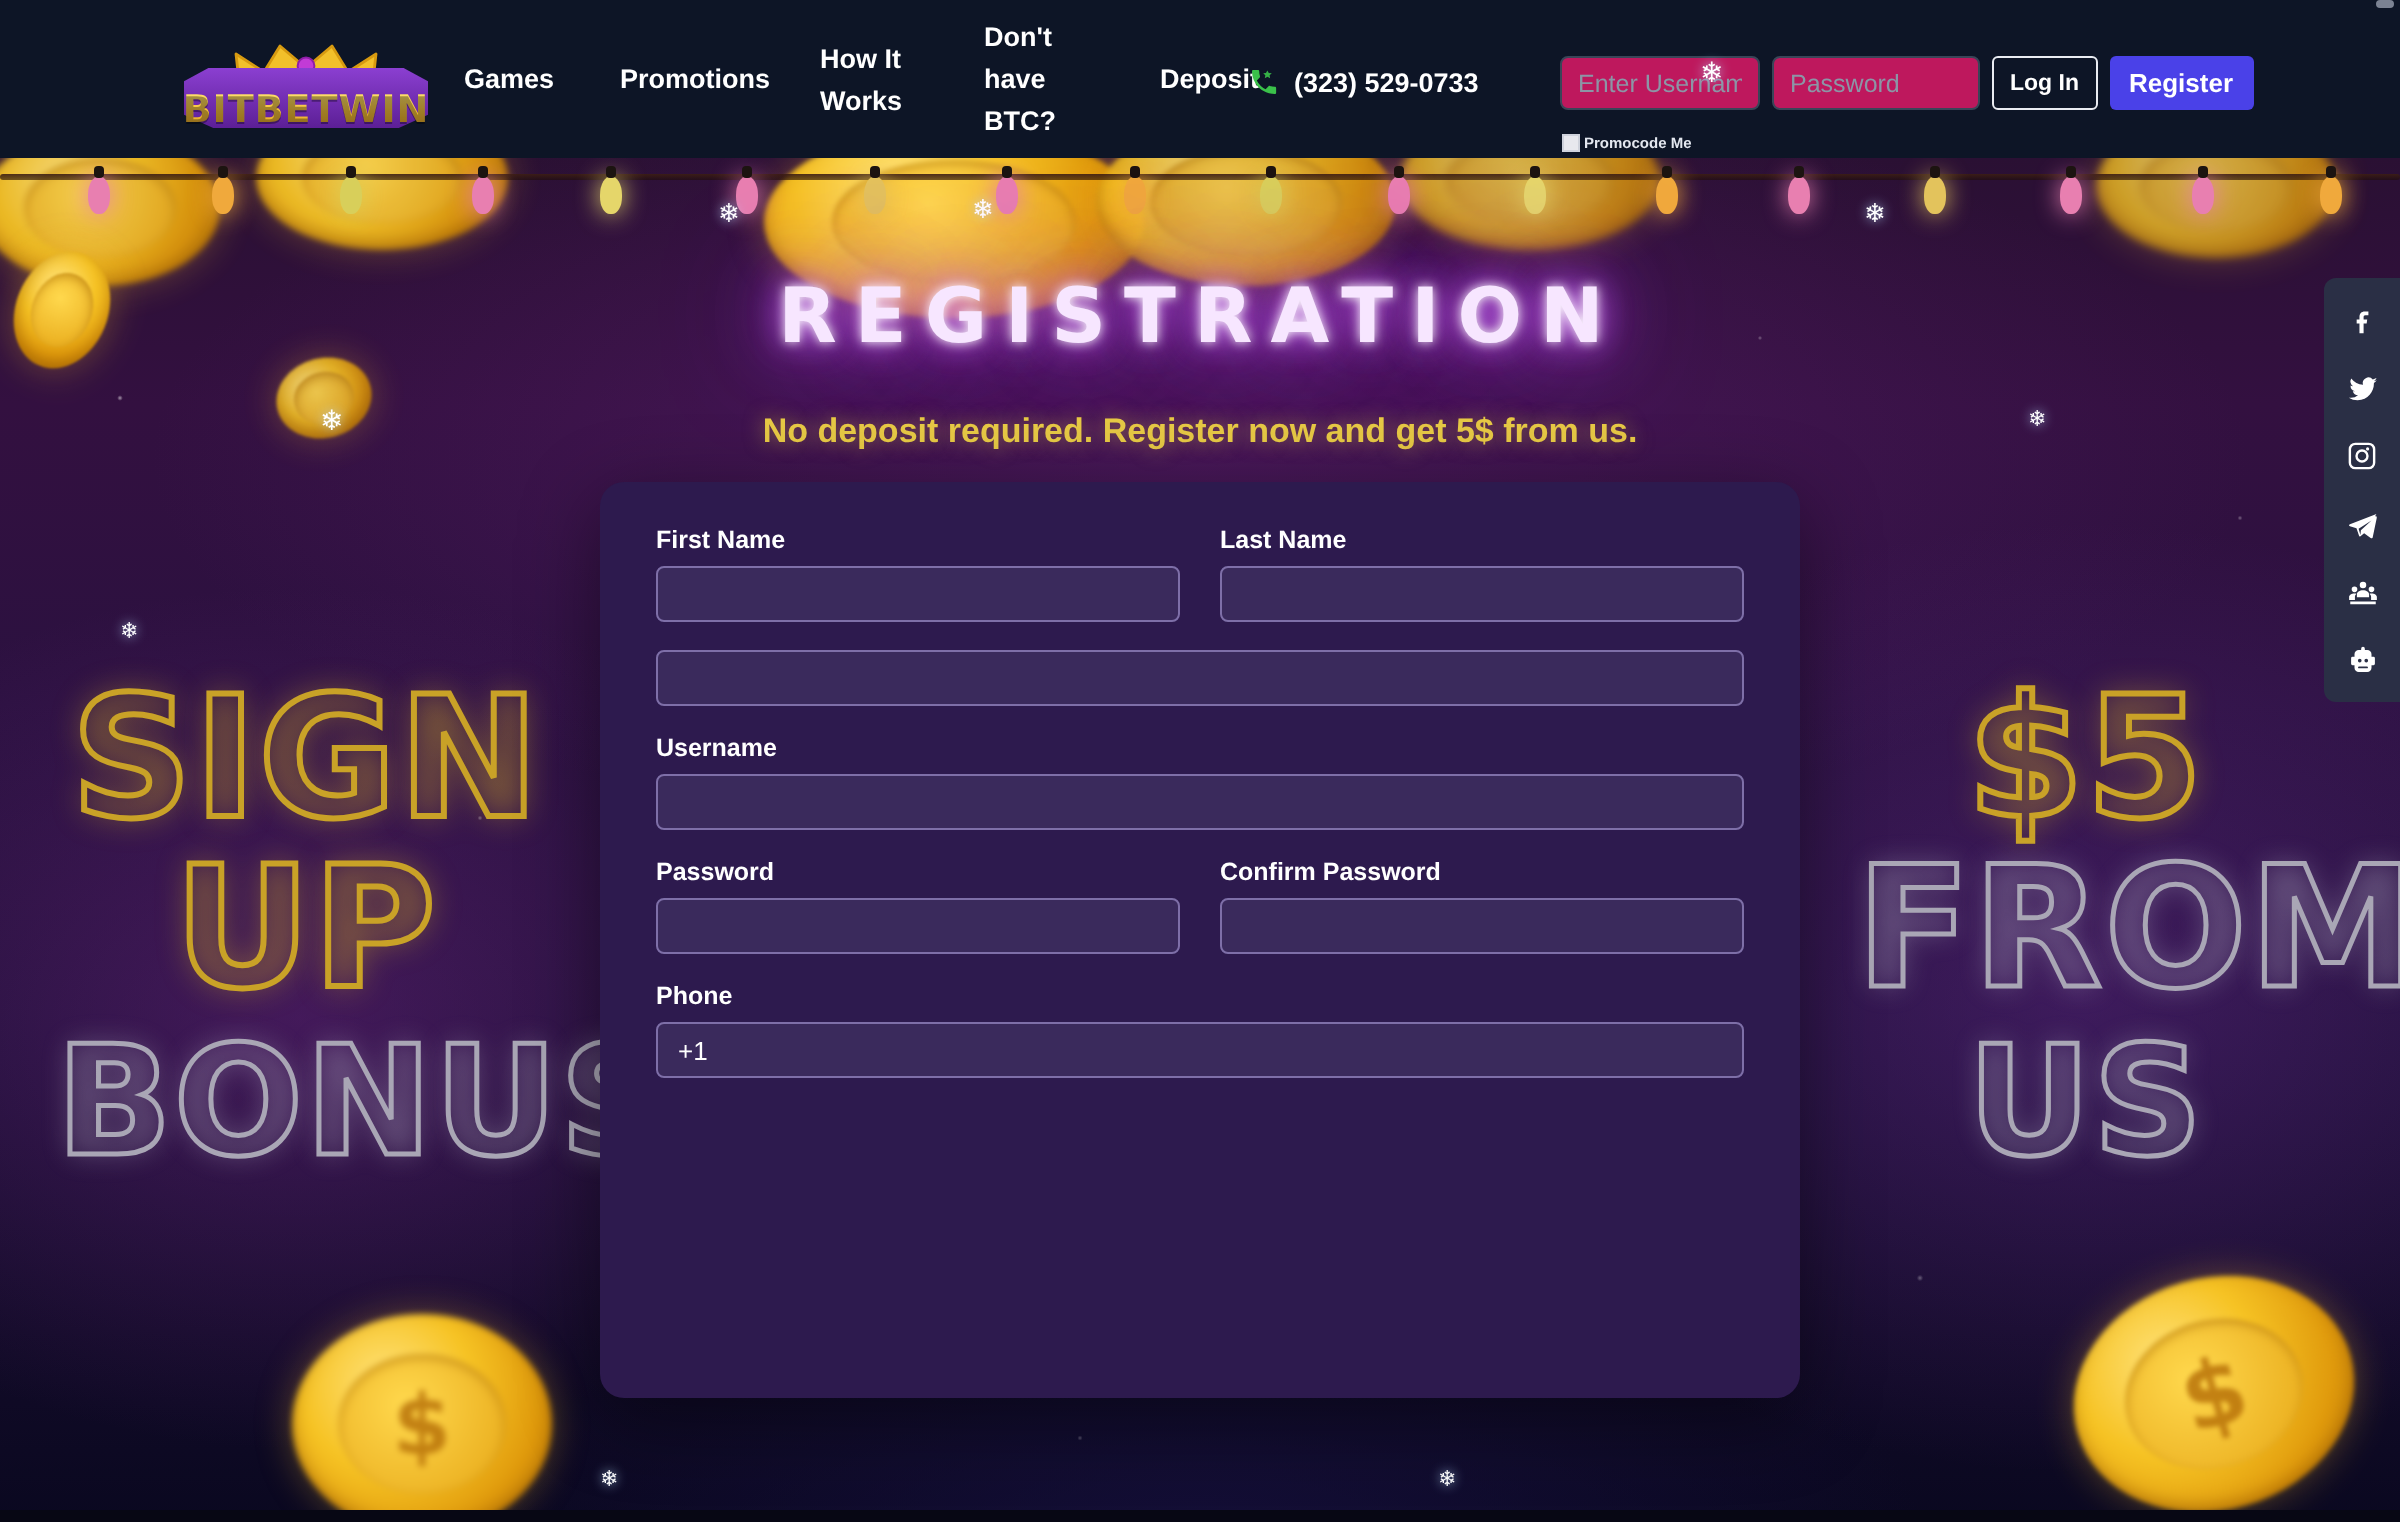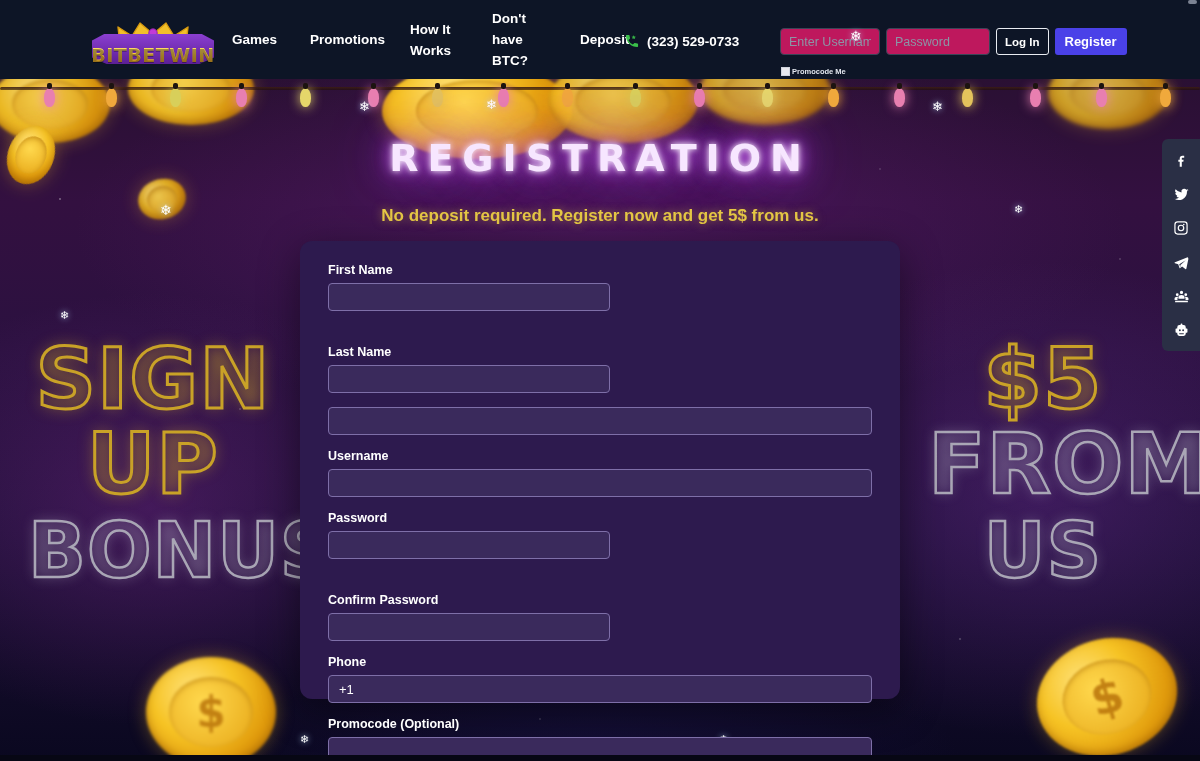--- a/index.html
+++ b/index.html
@@ -178,21 +178,21 @@
   
   .panel {
     position: absolute; left: 300px; top: 241px;
     width: 600px; height: 458px;
     background: #2d1a4e;
     border-radius: 12px;
     padding: 22px 28px;
     z-index: 10;
     box-shadow: 0 10px 40px rgba(0,0,0,.45);
   }
-  .row { display: flex; gap: 20px; flex-direction: column; }
+  .row { display: flex; gap: 20px; }
   .fg { margin-bottom: 14px; }
   .fg.half { width: 282px; }
   .fg.full { width: 100%; }
   .lbl { display: block; color: #ffffff; font-size: 12.5px; font-weight: 700; margin-bottom: 6px; }
   .inp {
     width: 100%; height: 28px; border-radius: 4px;
     background: #3a2a5c; border: 1px solid #7e6fa8;
     color: #ffffff; font-size: 13px; padding: 0 10px;
     outline: none; font-family: "Liberation Sans", sans-serif;
   }
@@ -348,24 +348,20 @@
         <label class="lbl">Confirm Password</label>
         <input class="inp" type="password" value="" style="">
       </div>
     </div>
 
     <div class="fg full">
       <label class="lbl">Phone</label>
       <input class="inp" type="text" value="+1" style="">
     </div>
 
-    <div class="fg full">
-      <label class="lbl">Promocode (Optional)</label>
-      <input class="inp" type="text" value="" style="">
-    </div>
 
   </div>
 
   <div class="social">
     <span class="social-ico">
       <svg width="16" height="16" viewBox="0 0 24 24">
           <path d="M14.5 8.5h2.3V5.6h-2.7c-2.6 0-4 1.6-4 4v2.1H8v2.9h2.1V22h3.1v-7.4h2.3l.4-2.9h-2.7V10c0-.9.3-1.5 1.3-1.5z"></path>
         </svg>
     </span>
     <span class="social-ico">

